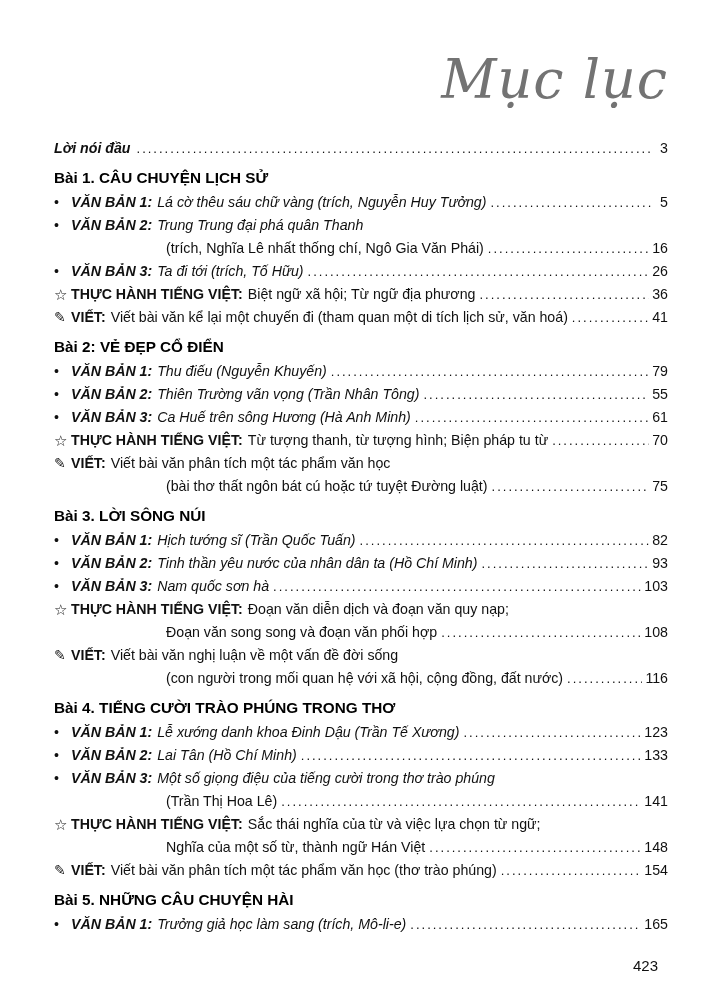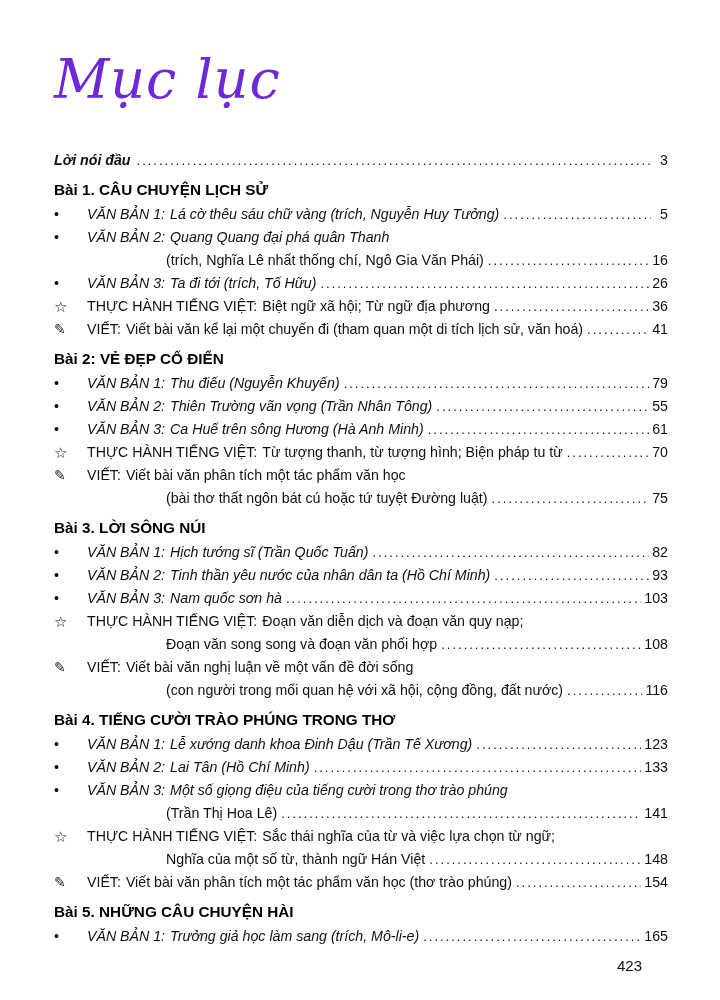--- a/index.html
+++ b/index.html
@@ -9,41 +9,41 @@
     width: 720px;
     height: 1000px;
     margin: 0 auto;
     background: #ffffff;
     color: #101010;
     font-family: "Liberation Sans", sans-serif;
     padding: 34px 52px 0 54px;
     overflow: hidden;
   }
   .doc-title {
-    margin: 14px 0 38px;
-    text-align: left;
+    margin: 14px 0 26px;
+    text-align: right;
     font-family: "DejaVu Serif", serif;
     font-style: italic;
     font-weight: normal;
     font-size: 54px;
     letter-spacing: 1px;
-    color: #6d28d9;
+    color: #737373;
   }
   .toc { width: 100%; }
   .line {
     display: flex;
     align-items: flex-end;
     line-height: 23px;
     font-size: 14.2px;
     overflow: hidden;
   }
   .marker { flex: none; width: 17px; }
   .type-star .marker { font-size: 15px; }
   .type-pen  .marker { font-size: 14px; }
-  .prefix { font-weight: normal; white-space: nowrap; margin-right: 5px; margin-left: 16px; }
+  .prefix { font-weight: bold; white-space: nowrap; margin-right: 5px; }
   .type-bullet .prefix, .type-bullet .line1 .text { font-style: italic; }
   .text { white-space: nowrap; }
   .leader {
     flex: 1 1 auto;
     overflow: hidden;
     white-space: nowrap;
     margin: 0 3px 0 4px;
     min-width: 10px;
   }
   .leader::after {
@@ -58,21 +58,21 @@
   .section-heading {
     margin: 6px 0 2px;
     text-align: left;
     font-size: 15.3px;
     font-weight: bold;
     line-height: 23px;
     color: #000;
   }
   .footer-page {
     position: absolute;
-    right: 78px;
+    right: 62px;
     bottom: 26px;
     font-size: 15px;
     color: #101010;
   }
 </style>
 </head>
 <body>
 
 <div class="page">
   <h1 class="doc-title">Mục lục</h1>
@@ -96,21 +96,21 @@
       <span class="text">Lá cờ thêu sáu chữ vàng (trích, Nguyễn Huy Tưởng)</span>
       <span class="leader"></span>
       <span class="pagenum">5</span>
     </div>
 
   </div>
             <div class="toc-item type-bullet">
     <div class="line line1">
       <span class="marker">•</span>
       <span class="prefix">VĂN BẢN 2:</span>
-      <span class="text">Quang Quang đại phá quân Thanh</span>
+      <span class="text">Trung Trung đại phá quân Thanh</span>
 
     </div>
     <div class="line line2">
       <span class="text">(trích, Nghĩa Lê nhất thống chí, Ngô Gia Văn Phái)</span>
       <span class="leader"></span>
       <span class="pagenum">16</span>
     </div>
   </div>
             <div class="toc-item type-bullet">
     <div class="line line1">

